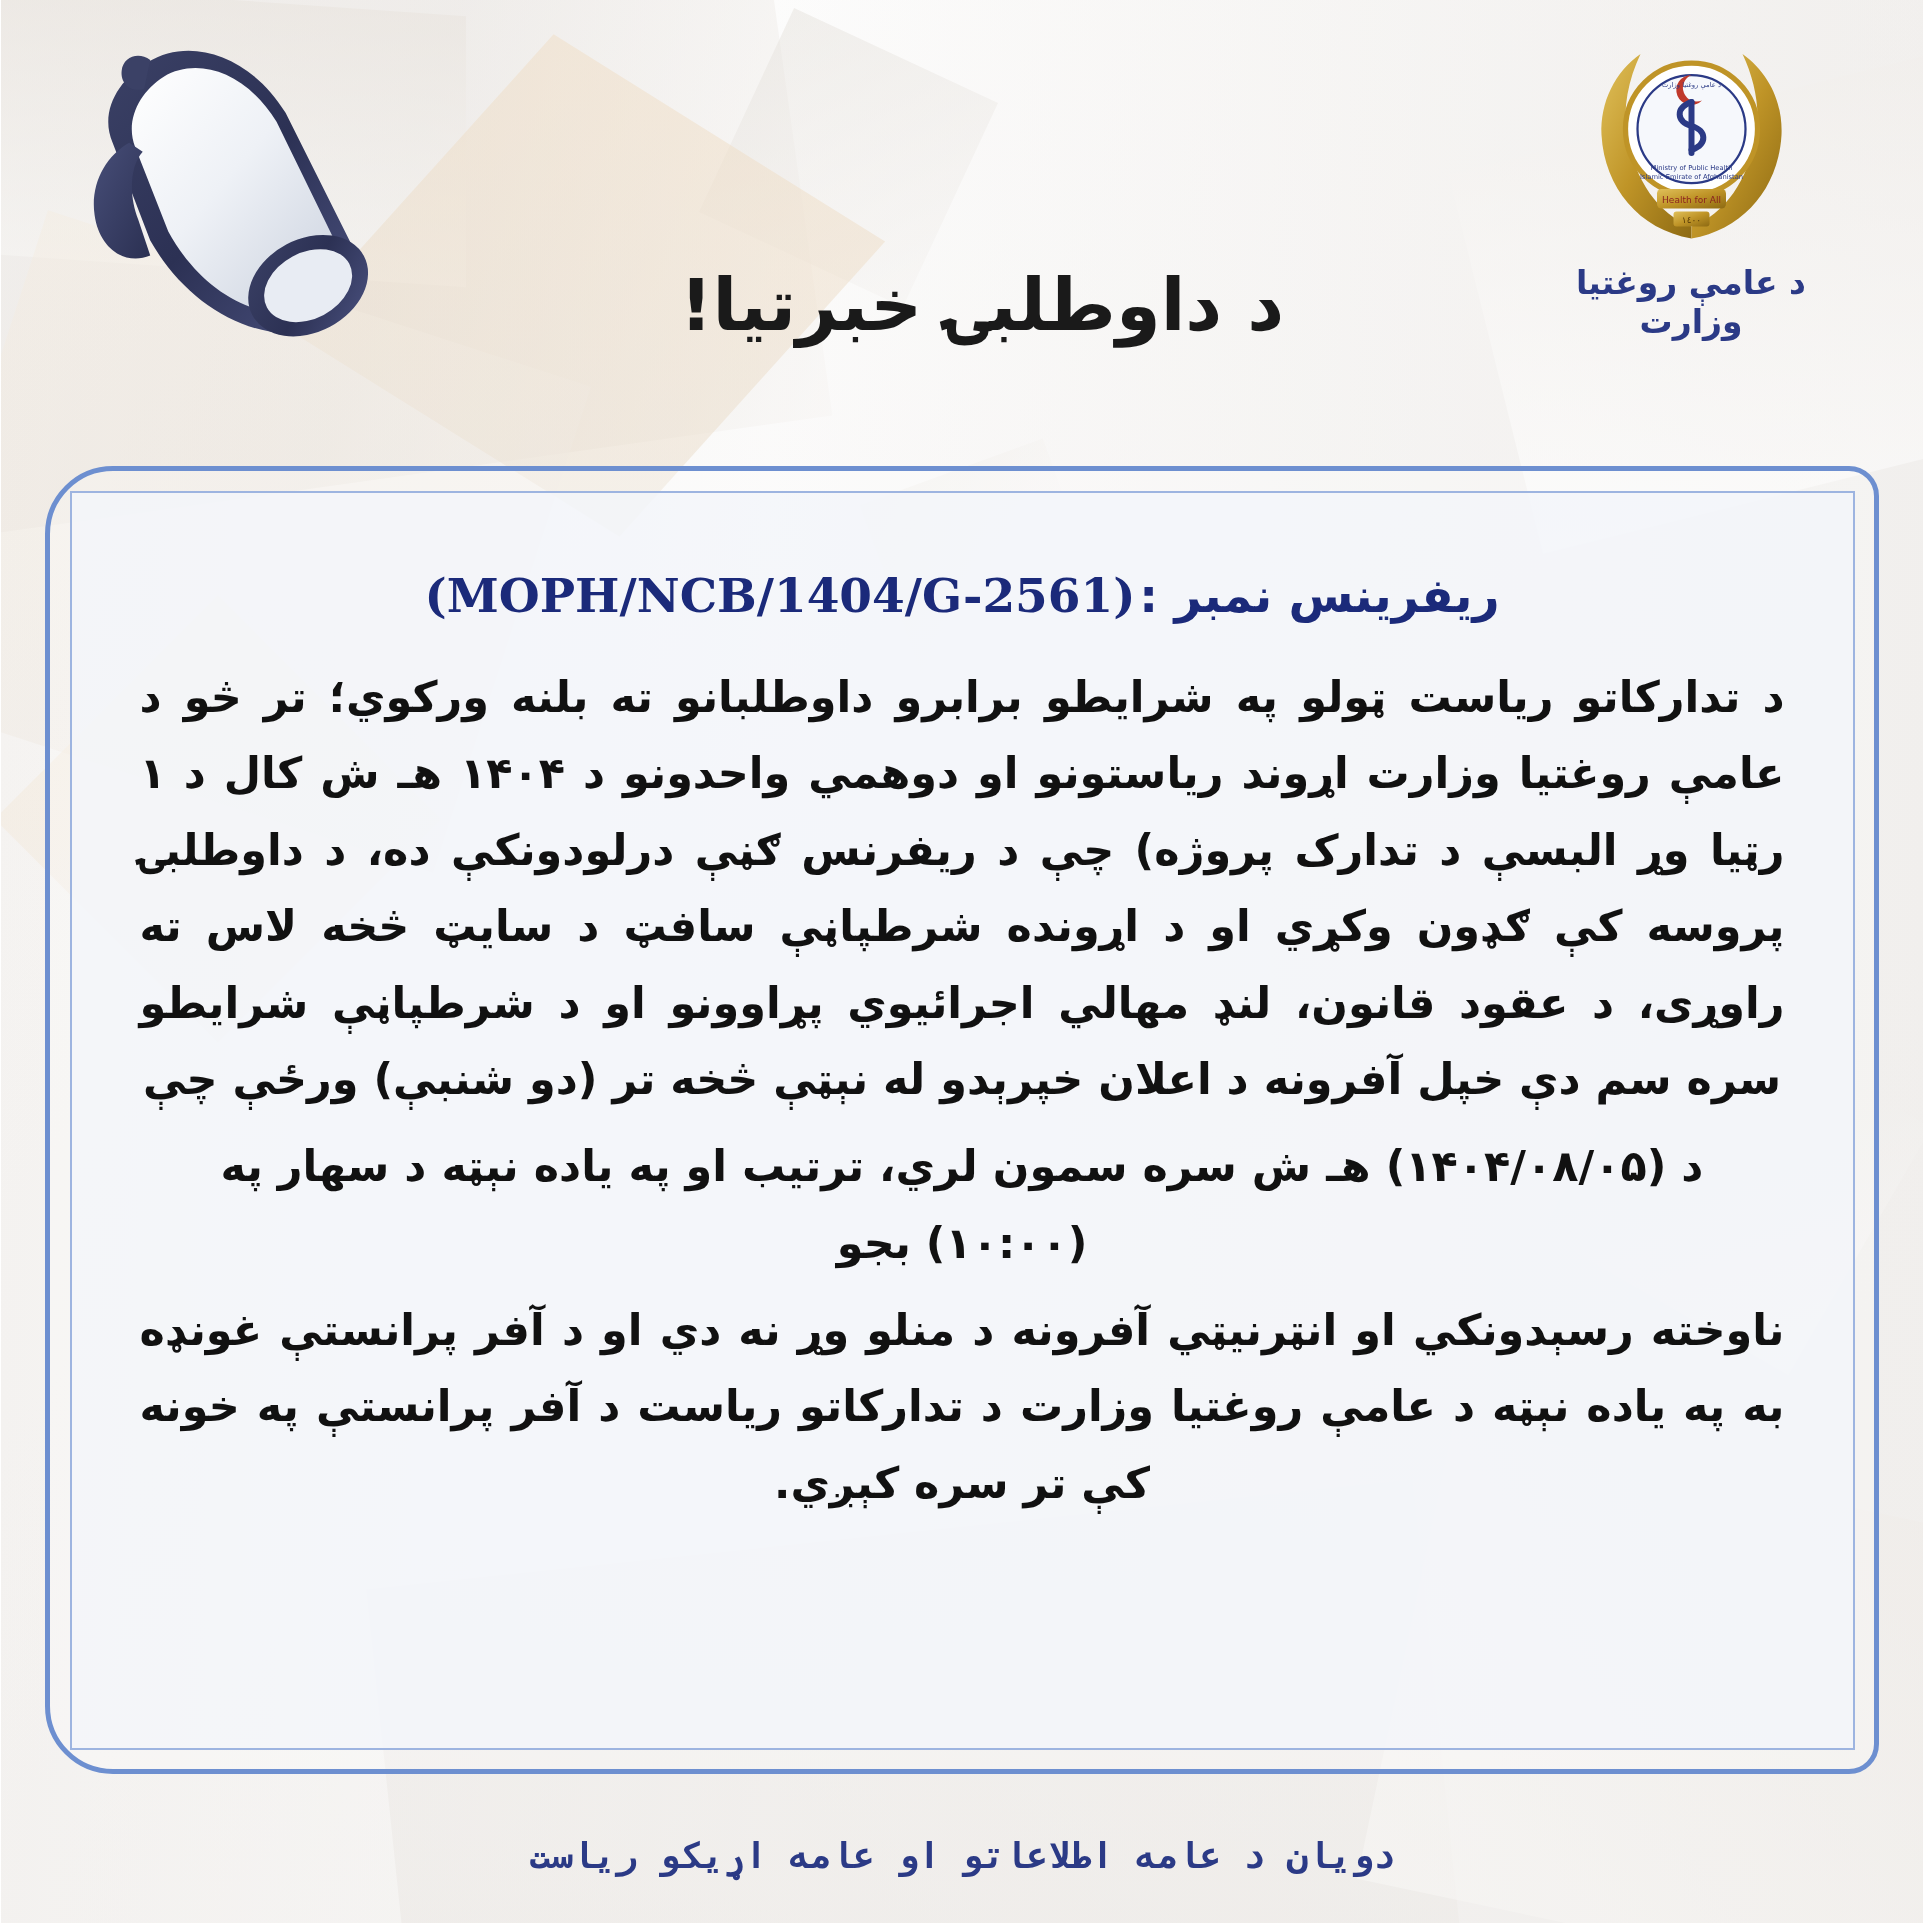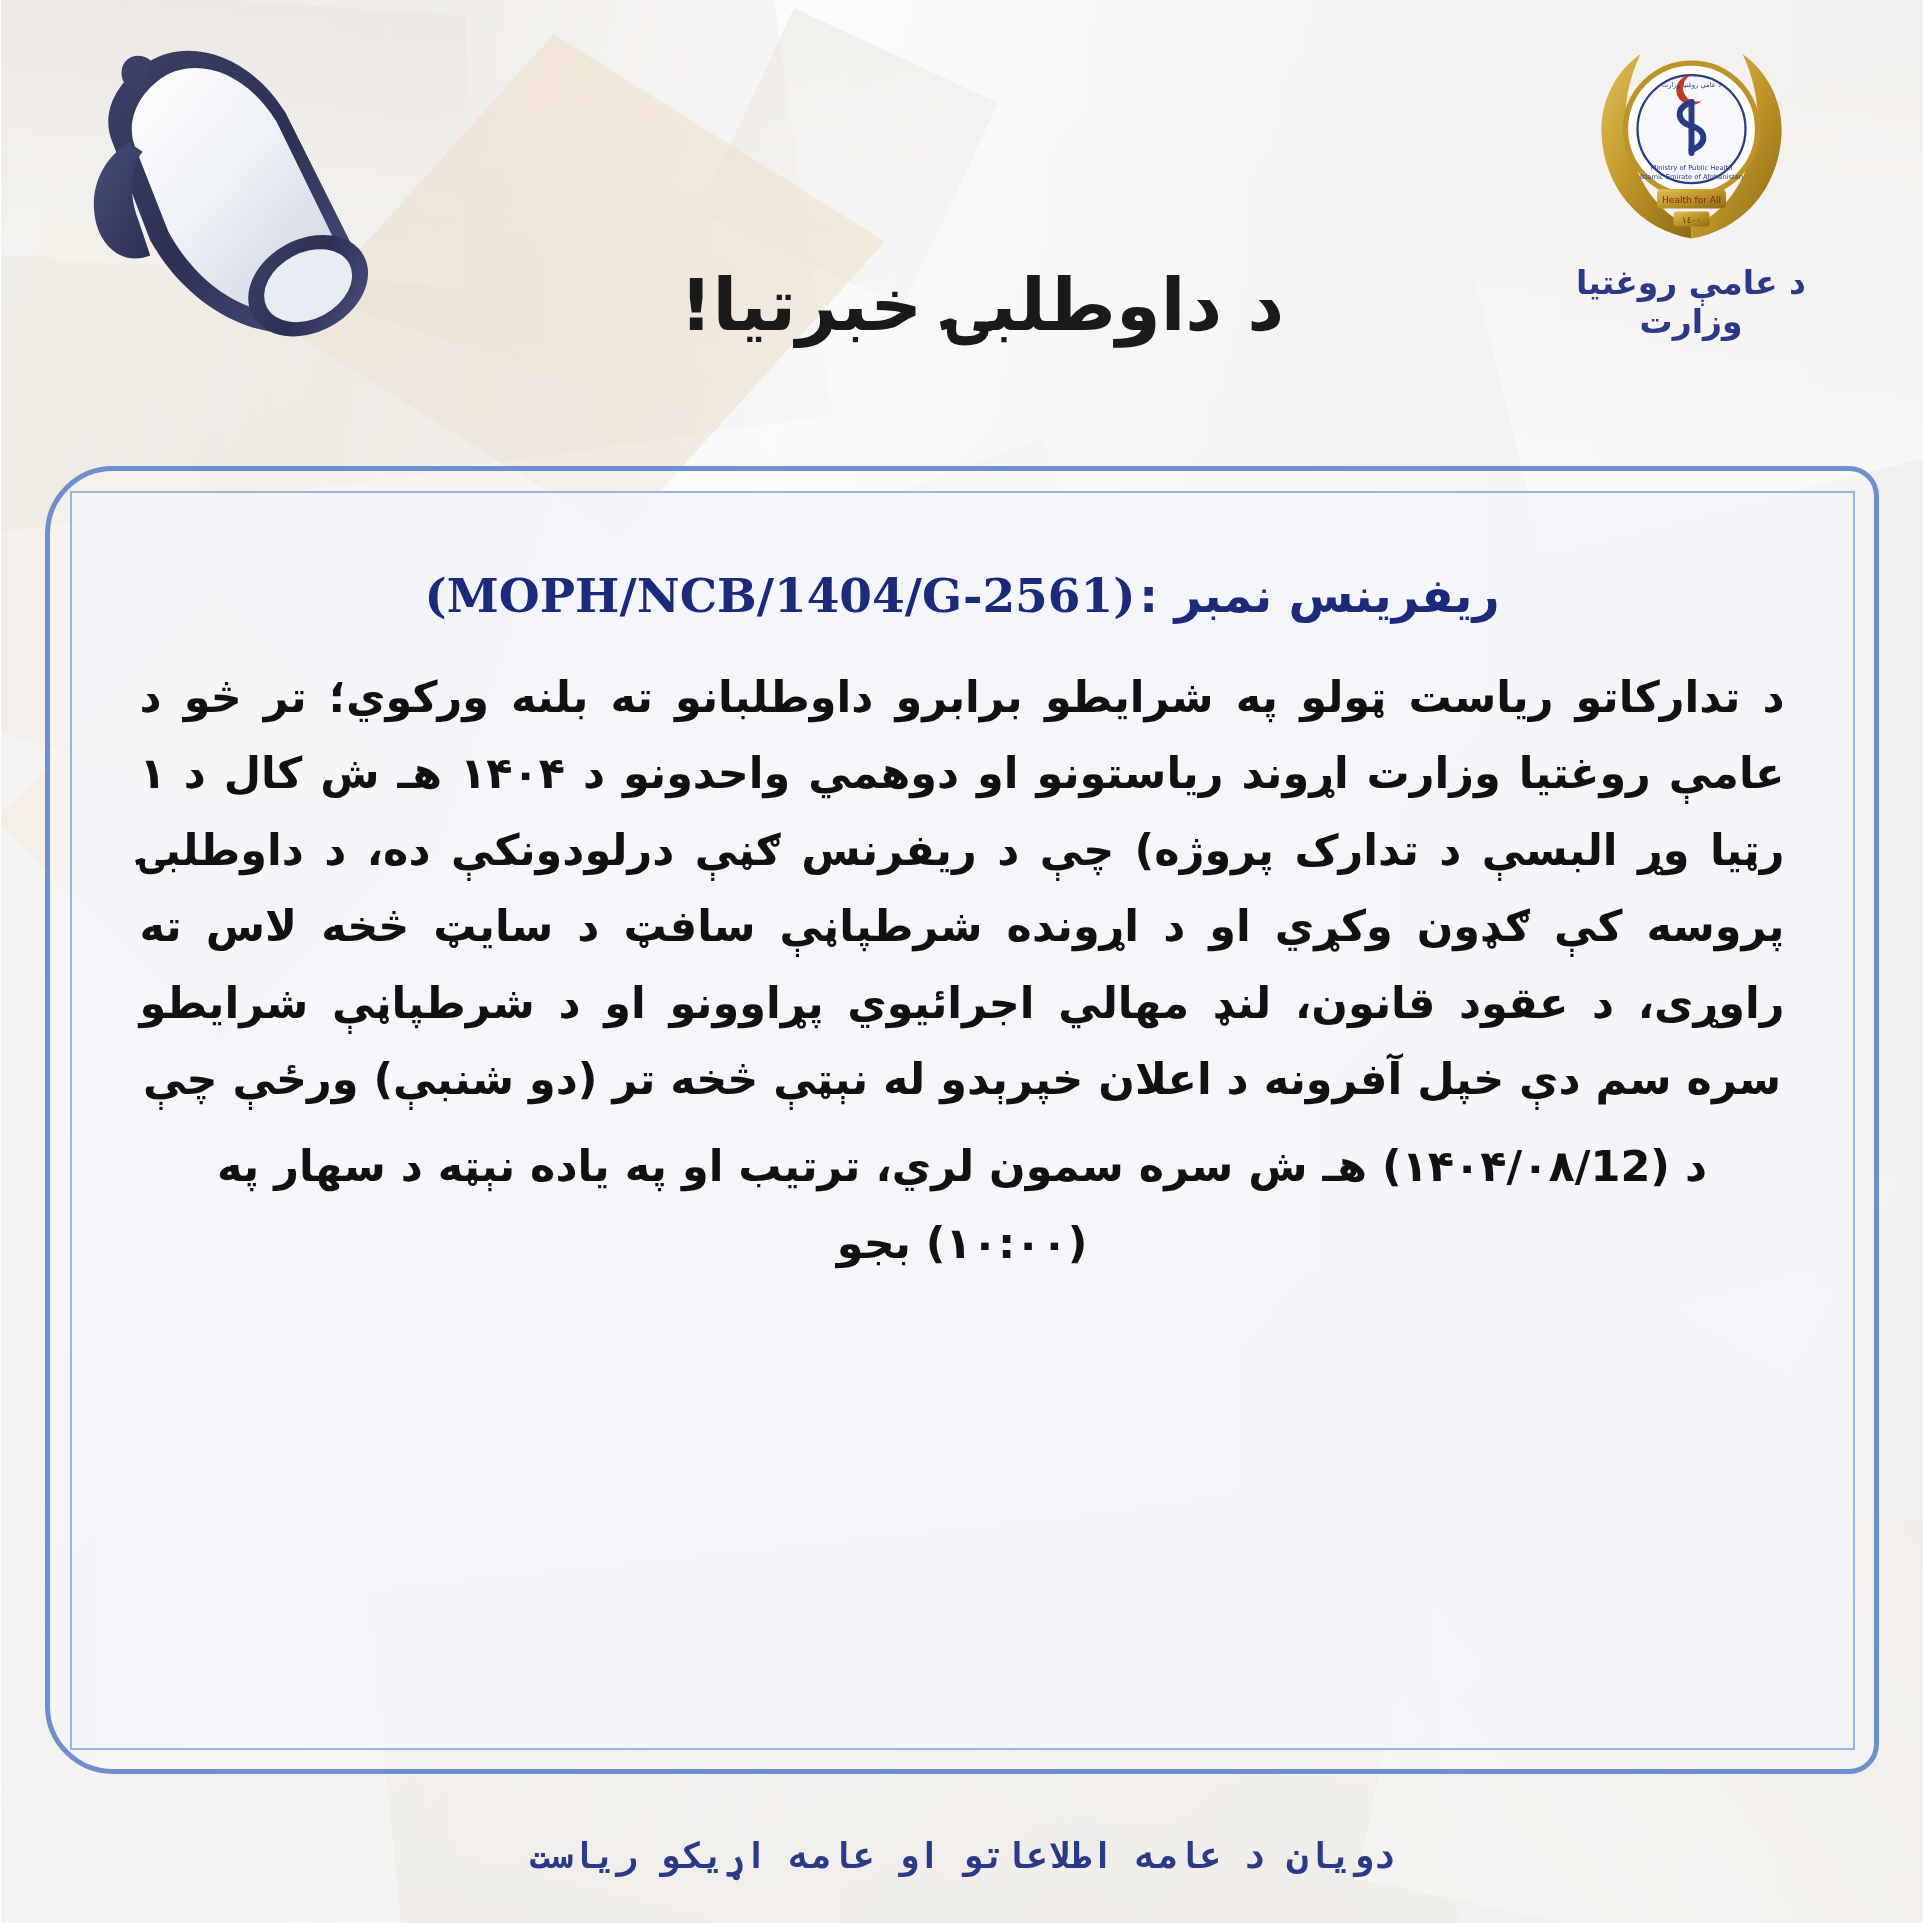--- a/index.html
+++ b/index.html
@@ -315,21 +315,22 @@
   <div class="card-outer">
     <div class="card-inner">
 
       <div class="ref-line">
         <span class="ref-label">ریفرینس نمبر  :</span>
         <span class="ref-value">(MOPH/NCB/1404/G-2561)</span>
       </div>
 
       <div class="body-text">
         <p>د تدارکاتو ریاست ټولو په شرایطو برابرو داوطلبانو ته بلنه ورکوي؛ تر څو د عامې روغتیا وزارت اړوند ریاستونو او دوهمي واحدونو د ۱۴۰۴ هـ ش کال د ۱ رټیا وړ البسې د تدارک پروژه) چې د ریفرنس ګڼې درلودونکې ده، د داوطلبۍ پروسه کې ګډون وکړي او د اړونده شرطپاڼې سافټ د سایټ څخه لاس ته راوړی، د عقود قانون، لنډ مهالي اجرائیوي پړاوونو او د شرطپاڼې شرایطو سره سم دې خپل آفرونه د اعلان خپرېدو له نېټې څخه تر (دو شنبې) ورځې چې</p>
-        <p class="p-last">د (۱۴۰۴/۰۸/12) هـ ش سره سمون لري، ترتیب او په یاده نېټه د سهار په (۱۰:۰۰) بجو</p>
+        <p class="p-last">د (۱۴۰۴/۰۸/۰۵) هـ ش سره سمون لري، ترتیب او په یاده نېټه د سهار په (۱۰:۰۰) بجو</p>
+        <p>ناوخته رسېدونکي او انټرنیټي آفرونه د منلو وړ نه دي او د آفر پرانستې غونډه به په یاده نېټه د عامې روغتیا وزارت د تدارکاتو ریاست د آفر پرانستې په خونه کې تر سره کېږي.</p>
       </div>
 
     </div>
   </div>
 
   <div class="footer">
     <div class="footer-text">دویان د عامه اطلاعاتو او عامه اړیکو ریاست</div>
   </div>
 
 </div>

